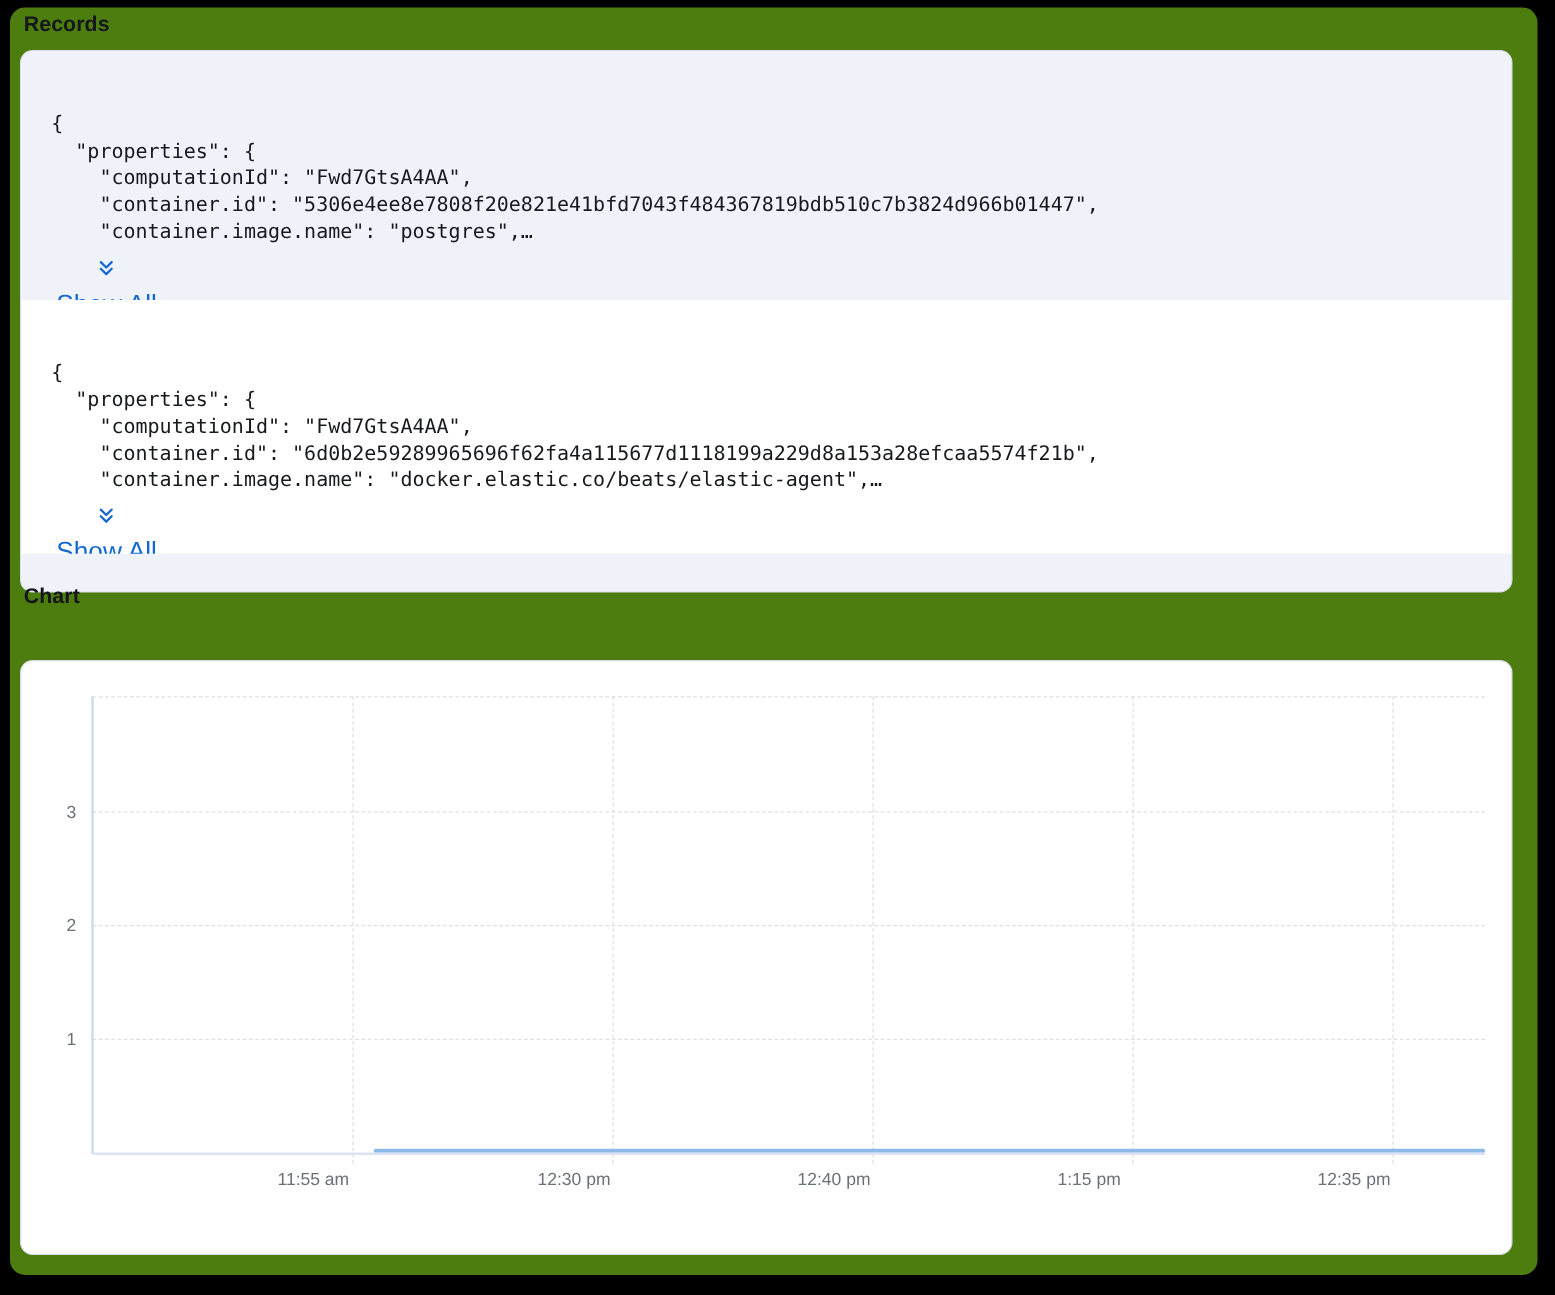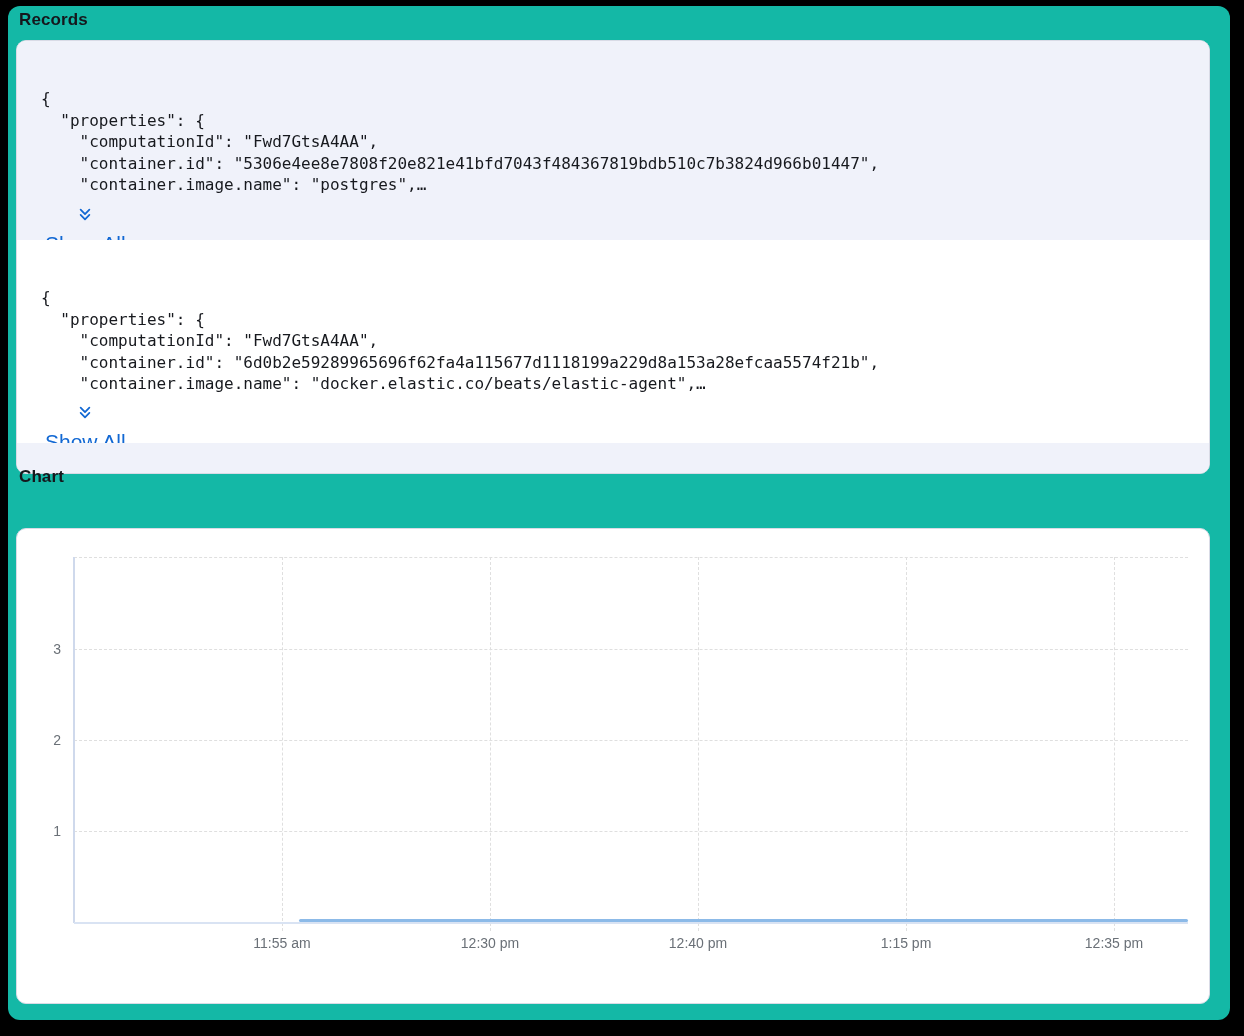--- a/index.html
+++ b/index.html
@@ -1,19 +1,19 @@
 <!DOCTYPE html>
 <html><head>
 <meta charset="utf-8">
 <style>
   * { margin:0; padding:0; box-sizing:border-box; }
   html,body { width:1244px; height:1036px; background:#000; font-family:"Liberation Sans",sans-serif; }
   .card {
     position:absolute; left:8px; top:6px; width:1222px; height:1014px;
-    background:#14b8a6; border-radius:12px; overflow:hidden;
+    background:#4d7c0f; border-radius:12px; overflow:hidden;
   }
   .section-title {
     position:absolute; left:11px; font-size:17px; font-weight:700; color:#15171c;
     letter-spacing:0.1px;
   }
   .records-title { top:4px; }
   .chart-title { top:461px; }
   .panel {
     position:absolute; left:8px; width:1194px;
     border:1px solid #d9dbe6; border-radius:10px; background:#fff; overflow:hidden;
@@ -43,21 +43,21 @@
   .hgrid { position:absolute; left:0; width:100%; height:0; border-top:1px dashed #dfdfdf; }
   .vgrid { position:absolute; top:0; width:0; height:374px; border-left:1px dashed #dfdfdf; }
   .axis-y { position:absolute; left:-1px; top:0; width:2px; height:366px; background:#cfd9ec; }
   .axis-x { position:absolute; left:0; top:365px; width:100%; height:2px; background:#d9e3f3; }
   .data-line { position:absolute; top:362px; height:3px; background:#8cbae8; border-radius:2px; }
   .y-label {
     position:absolute; left:12px; width:32px; text-align:right;
     font-size:14px; color:#6a7077; line-height:16px;
   }
   .x-label {
-    position:absolute; top:406px; width:120px; text-align:center; transform:translateX(-60px);
+    position:absolute; top:406px; width:120px; text-align:left; transform:translateX(-60px);
     font-size:14px; color:#6a7077; line-height:16px;
   }
 </style>
 </head>
 <body>
 
 <div class="card">
 
   <div class="section-title records-title">Records</div>
 

